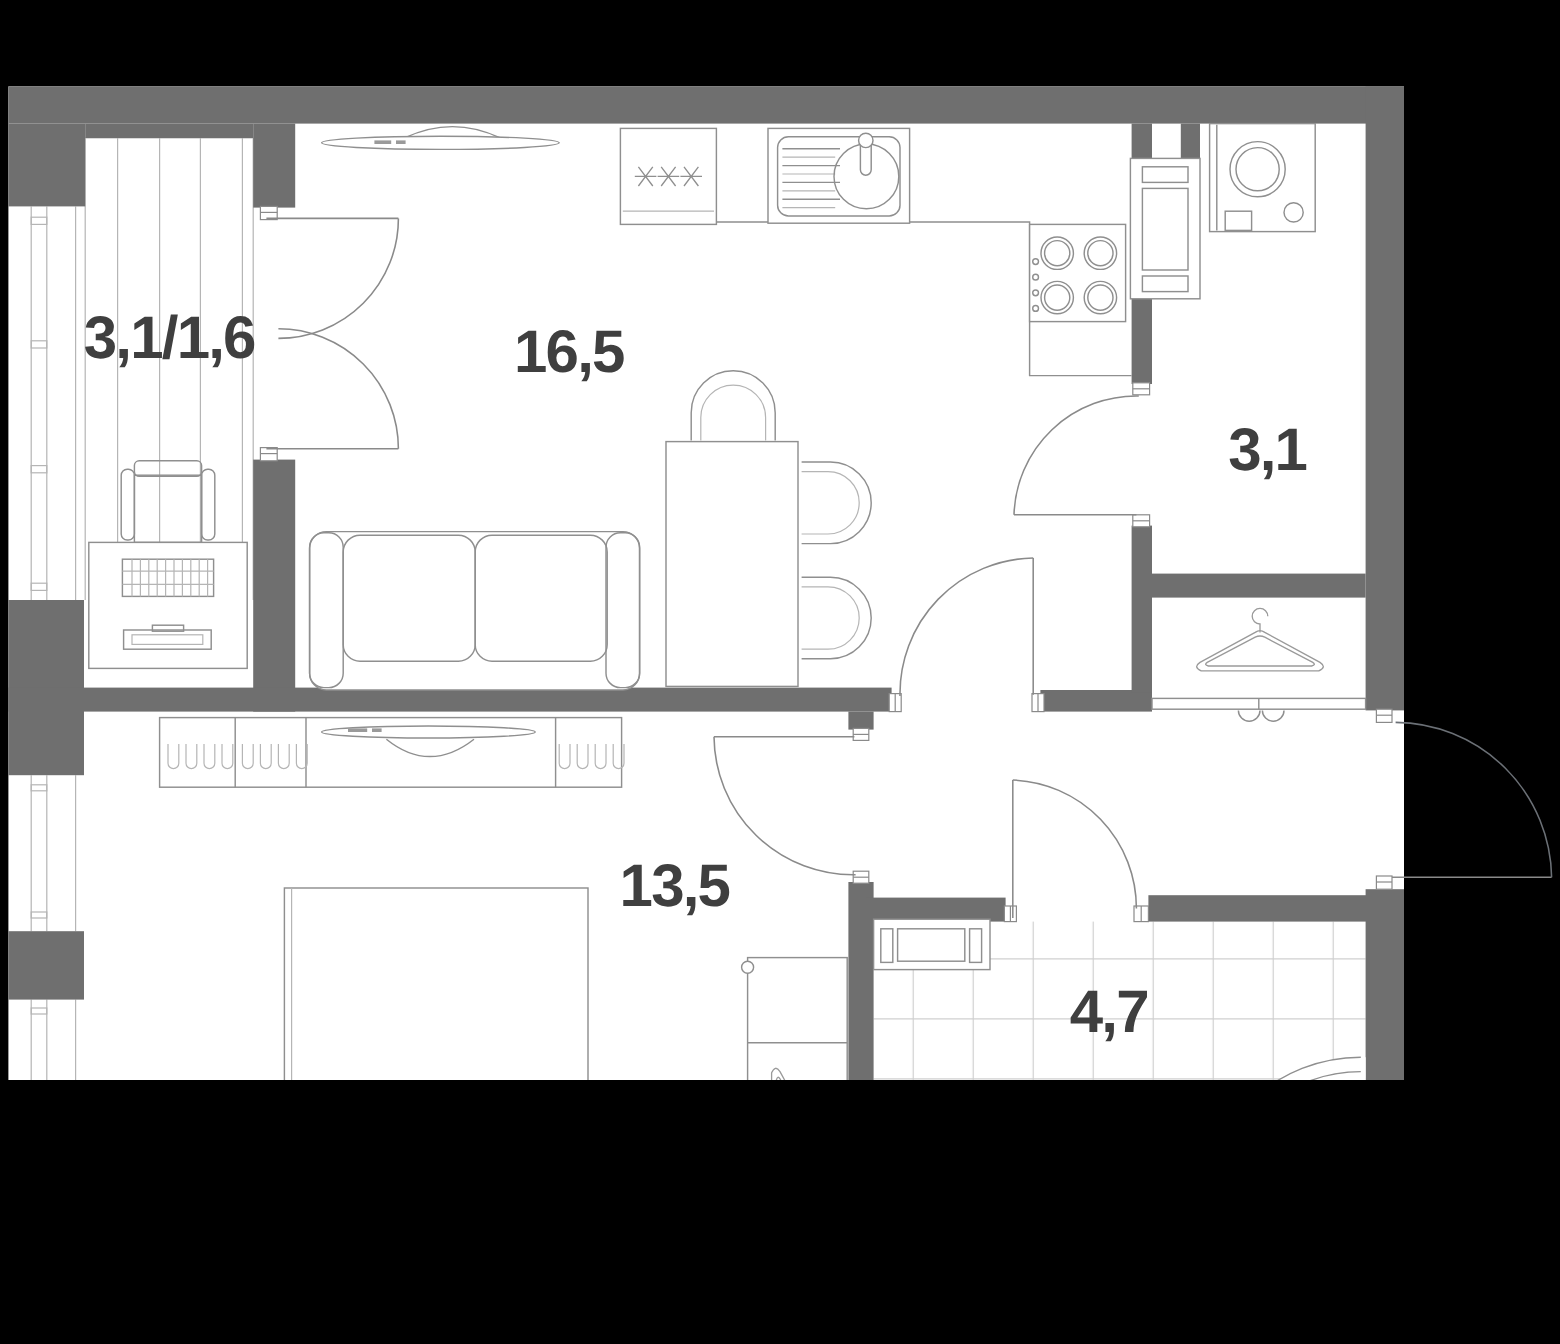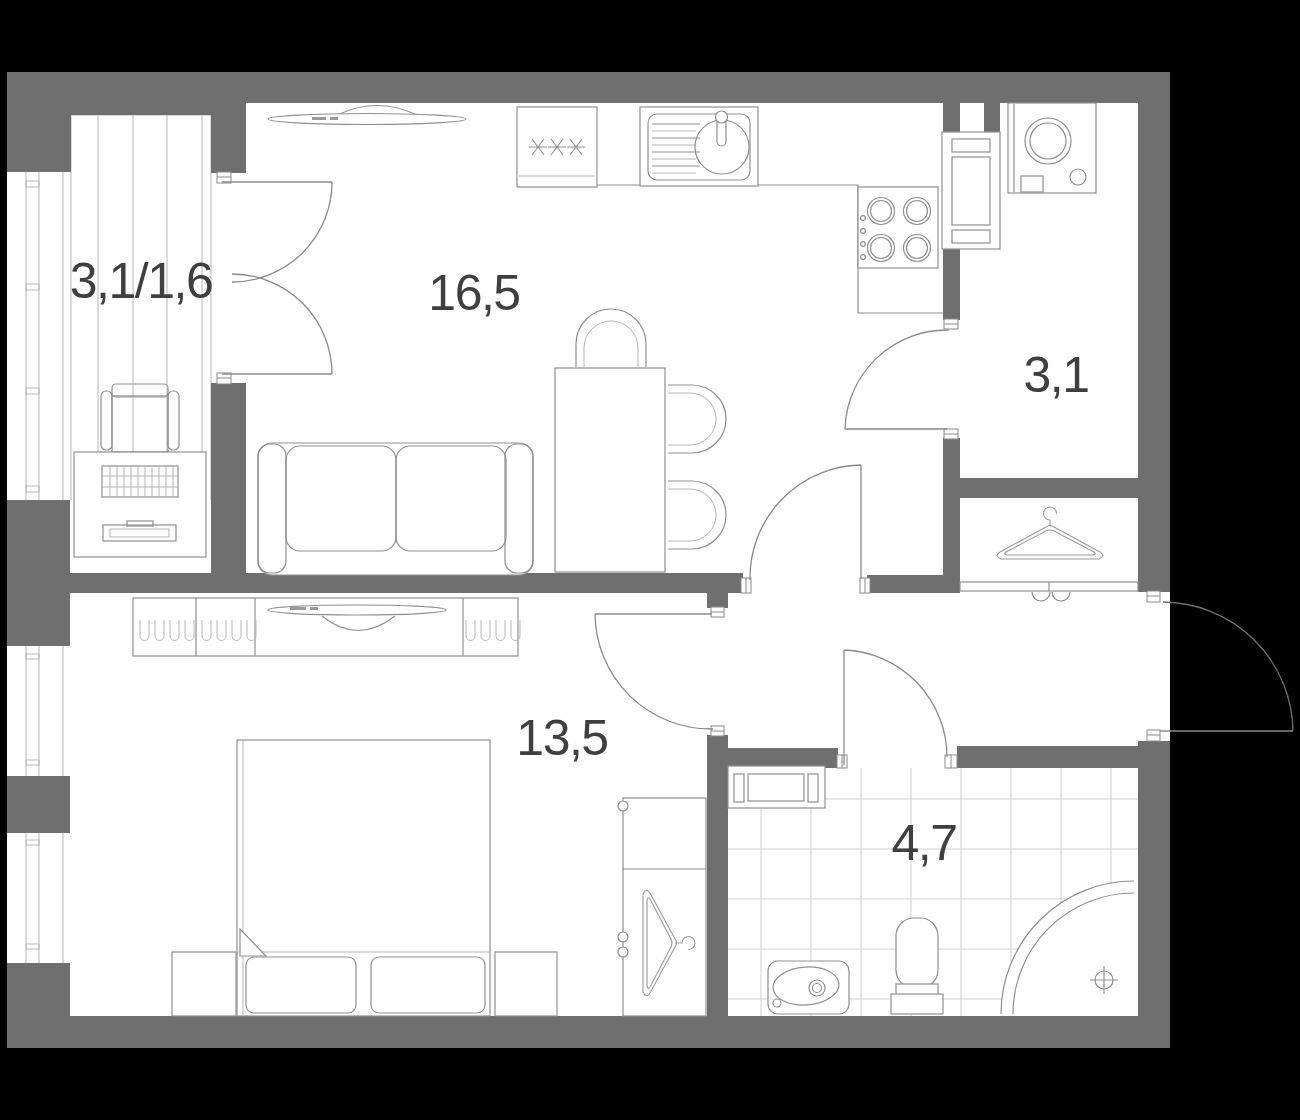--- a/index.html
+++ b/index.html
@@ -1,16 +1,16 @@
 <!DOCTYPE html>
 <html style="--wall: #6f6f6f; --outline: #8f8f8f; --light_outline: #b5b5b5; --tile: #cfcfcf; --label: #3f3f3f; --floor: #ffffff; --outside: #000000;"><head>
 <meta charset="utf-8">
 <style>
   html,body{margin:0;padding:0;background:#000;}
-  #stage{position:relative;width:1300px;height:1120px;background:var(--outside,#000);}
+  #stage{position:relative;width:1300px;height:900px;background:var(--outside,#000);font-weight:bold;}
   svg{display:block}
   .wall{fill:var(--wall,#6f6f6f);}
   .floor{fill:var(--floor,#fff);}
   .furn{fill:#fff;stroke:var(--outline,#8f8f8f);stroke-width:1.2;}
   .furnt{fill:none;stroke:var(--outline,#8f8f8f);stroke-width:1.2;}
   .thin{fill:none;stroke:var(--light_outline,#b5b5b5);stroke-width:1;}
   .door{fill:none;stroke:#8a8a8a;stroke-width:1.3;}
   .jamb{fill:#fff;stroke:#8a8a8a;stroke-width:1;}
   .tileline{stroke:var(--tile,#cfcfcf);stroke-width:1;}
   .dash{fill:#9a9a9a;}

